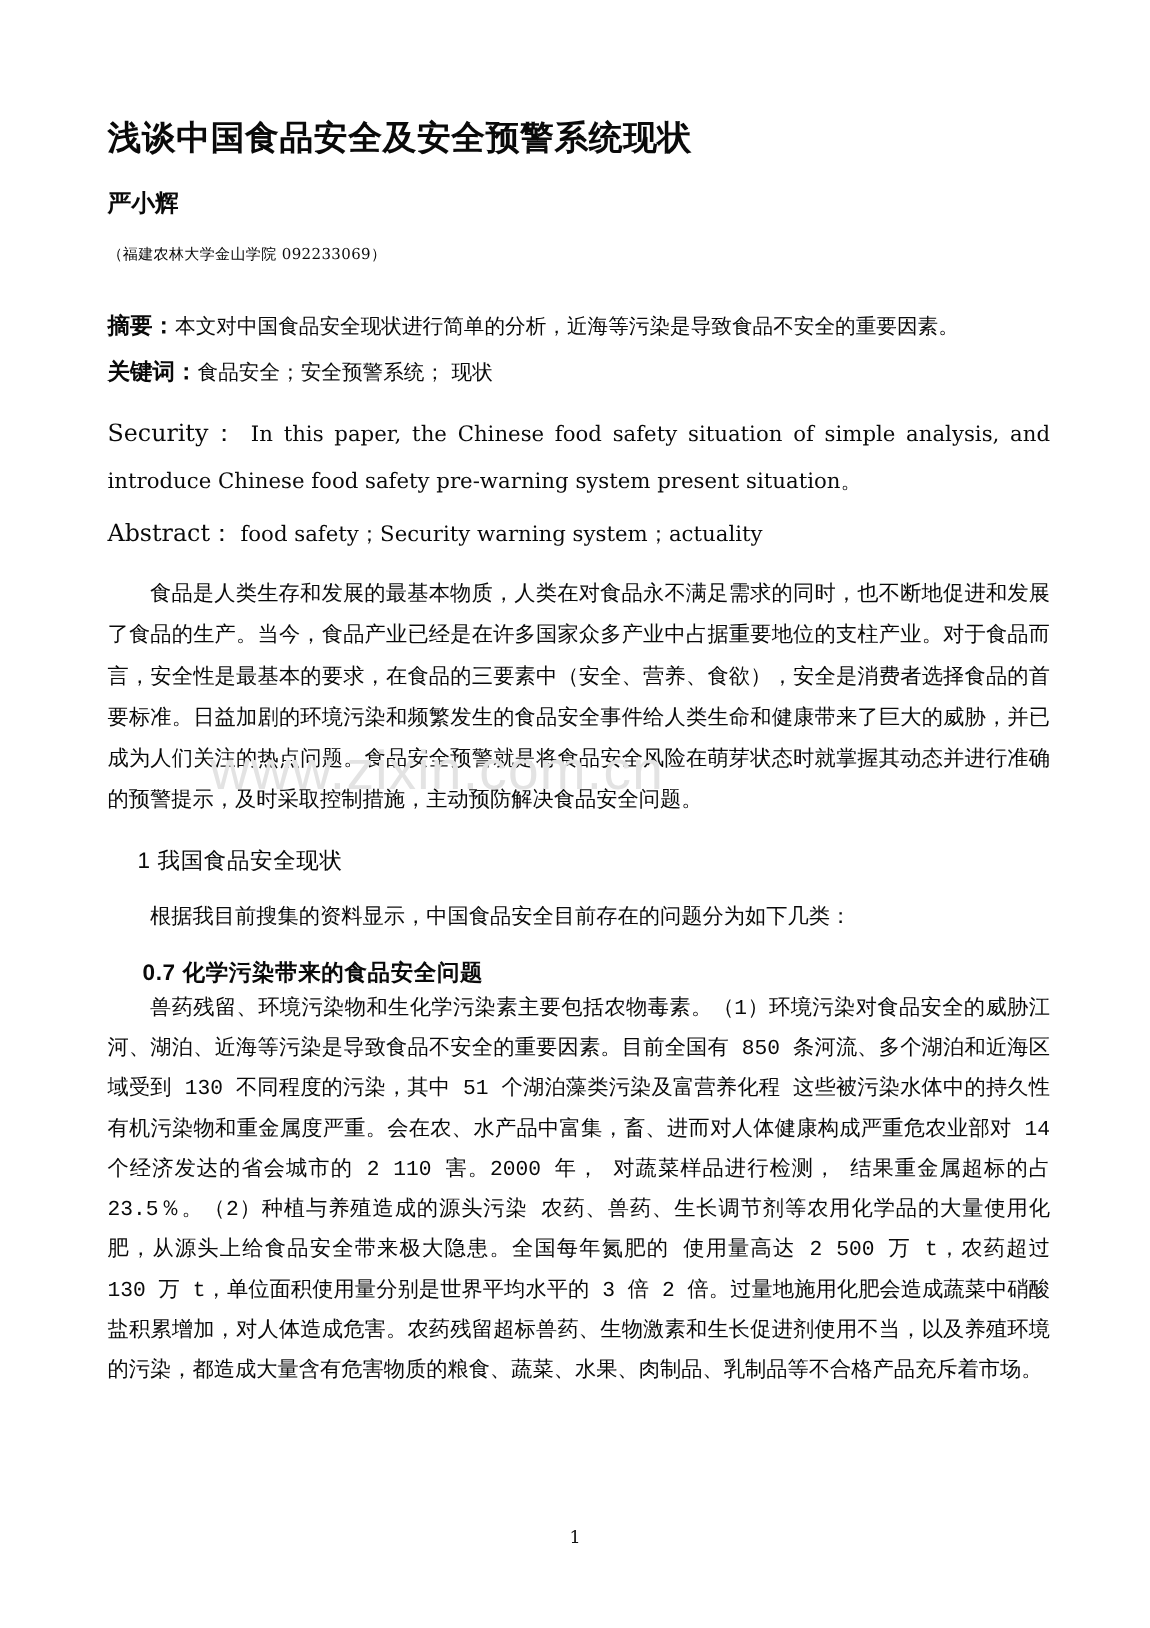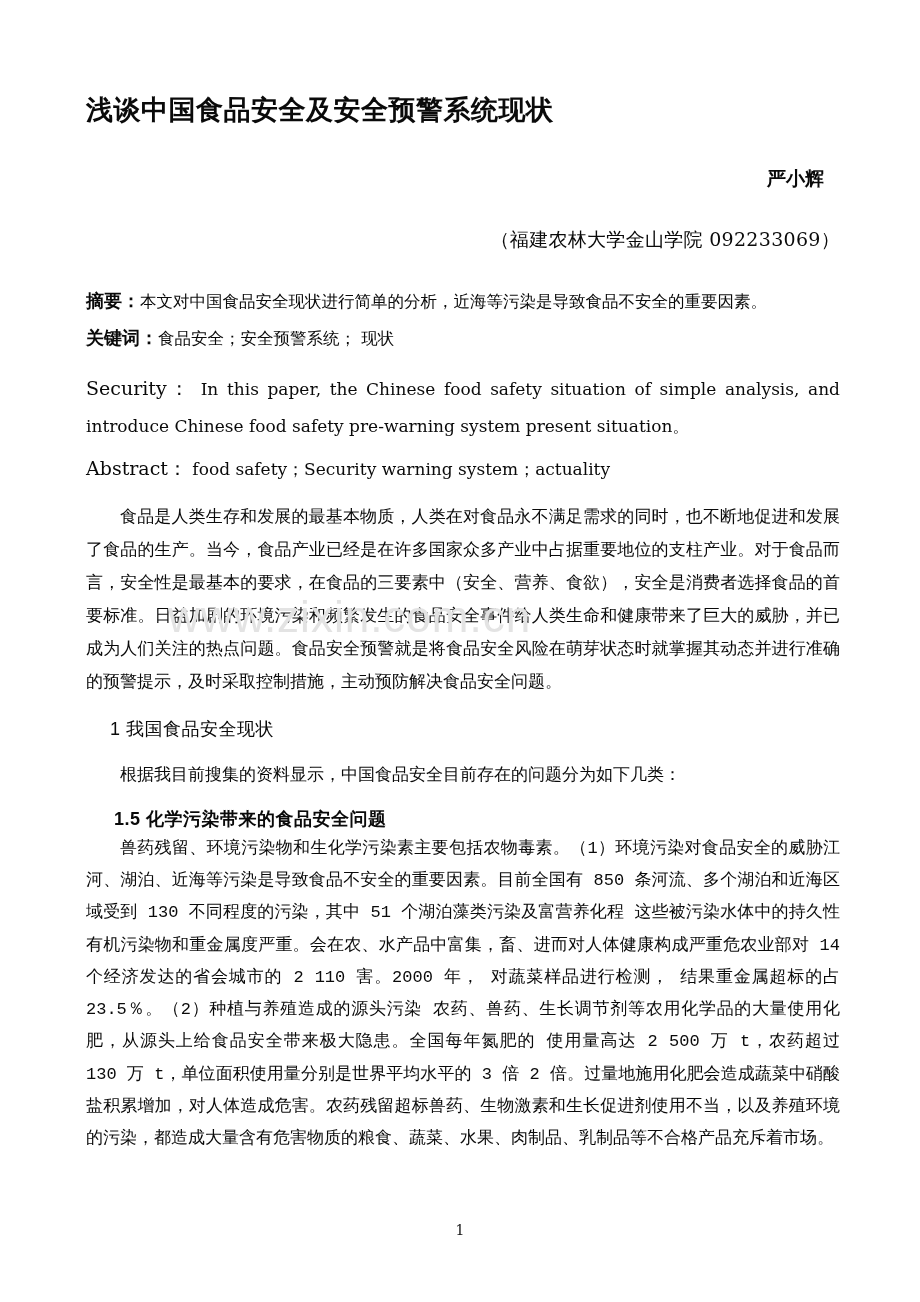--- a/index.html
+++ b/index.html
@@ -54,33 +54,33 @@
     padding-top: 94px;
     text-align: left;
     font-family: "Liberation Sans", "DejaVu Sans", sans-serif;
     font-size: 27px;
     font-weight: 700;
     letter-spacing: 0.5px;
     line-height: 1.2;
   }
 
   .author {
-    margin: 16px;
+    margin: 0;
     padding-top: 24px;
-    text-align: right;
+    text-align: left;
     font-family: "Liberation Sans", "DejaVu Sans", sans-serif;
     font-size: 19px;
     font-weight: 700;
   }
 
   .affiliation {
     margin: 0;
     padding-top: 19px;
-    text-align: right;
-    font-size: 19px;
+    text-align: left;
+    font-size: 12px;
     letter-spacing: 0.3px;
   }
 
   .meta-block {
     padding-top: 30px;
   }
 
   .meta-line {
     display: block;
     font-size: 16.5px;
@@ -201,21 +201,21 @@
       </p>
 
     </div>
 
     <p class="body intro-para">食品是人类生存和发展的最基本物质，人类在对食品永不满足需求的同时，也不断地促进和发展了食品的生产。当今，食品产业已经是在许多国家众多产业中占据重要地位的支柱产业。对于食品而言，安全性是最基本的要求，在食品的三要素中（安全、营养、食欲），安全是消费者选择食品的首要标准。日益加剧的环境污染和频繁发生的食品安全事件给人类生命和健康带来了巨大的威胁，并已成为人们关注的热点问题。食品安全预警就是将食品安全风险在萌芽状态时就掌握其动态并进行准确的预警提示，及时采取控制措施，主动预防解决食品安全问题。</p>
 
     <h2 class="h-sec">1 我国食品安全现状</h2>
 
     <p class="body sec-lead">根据我目前搜集的资料显示，中国食品安全目前存在的问题分为如下几类：</p>
 
-    <h3 class="h-sub">1.5 化学污染带来的食品安全问题</h3>
+    <h3 class="h-sub">0.7 化学污染带来的食品安全问题</h3>
 
     <p class="body tight">兽药残留、环境污染物和生化学污染素主要包括农物毒素。（1）环境污染对食品安全的威胁江河、湖泊、近海等污染是导致食品不安全的重要因素。目前全国有 850 条河流、多个湖泊和近海区域受到 130 不同程度的污染，其中 51 个湖泊藻类污染及富营养化程 这些被污染水体中的持久性有机污染物和重金属度严重。会在农、水产品中富集，畜、进而对人体健康构成严重危农业部对 14 个经济发达的省会城市的 2 110 害。2000 年， 对蔬菜样品进行检测， 结果重金属超标的占 23.5％。（2）种植与养殖造成的源头污染 农药、兽药、生长调节剂等农用化学品的大量使用化肥，从源头上给食品安全带来极大隐患。全国每年氮肥的 使用量高达 2 500 万 t，农药超过 130 万 t，单位面积使用量分别是世界平均水平的 3 倍 2 倍。过量地施用化肥会造成蔬菜中硝酸盐积累增加，对人体造成危害。农药残留超标兽药、生物激素和生长促进剂使用不当，以及养殖环境的污染，都造成大量含有危害物质的粮食、蔬菜、水果、肉制品、乳制品等不合格产品充斥着市场。</p>
 
   </div>
 
   <div class="page-number">1</div>
 
 </div>
 
 </body></html>

